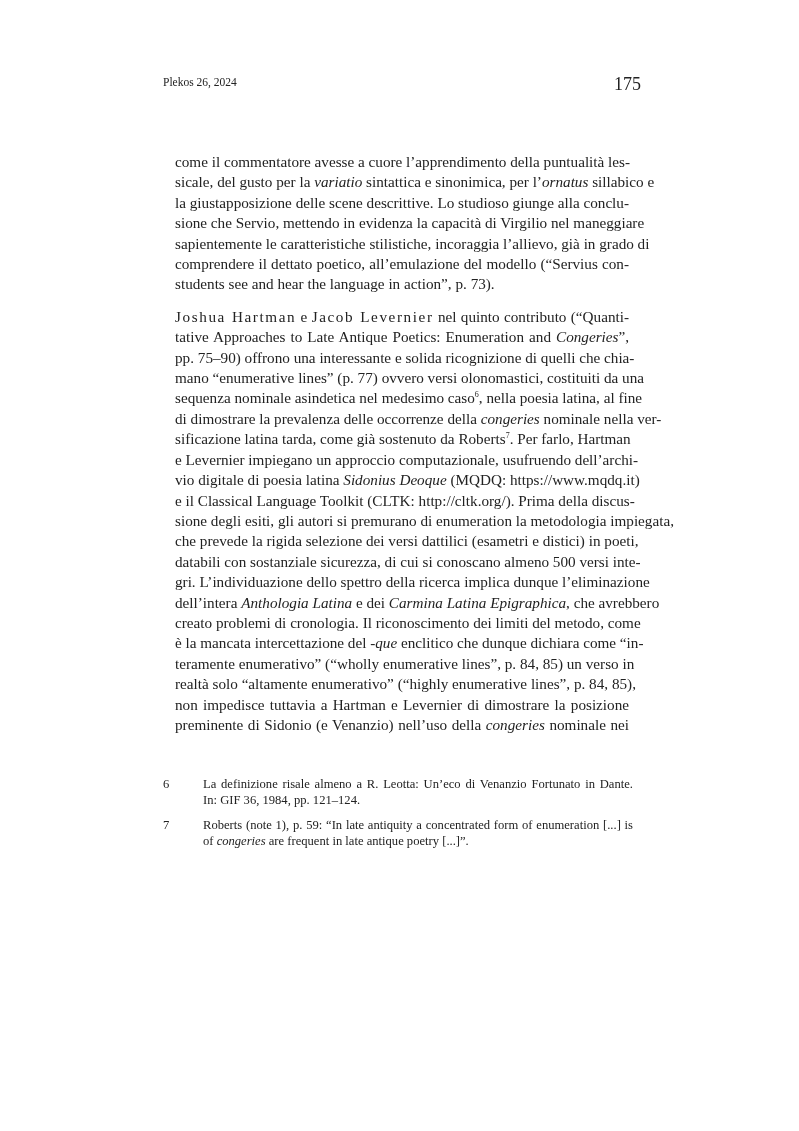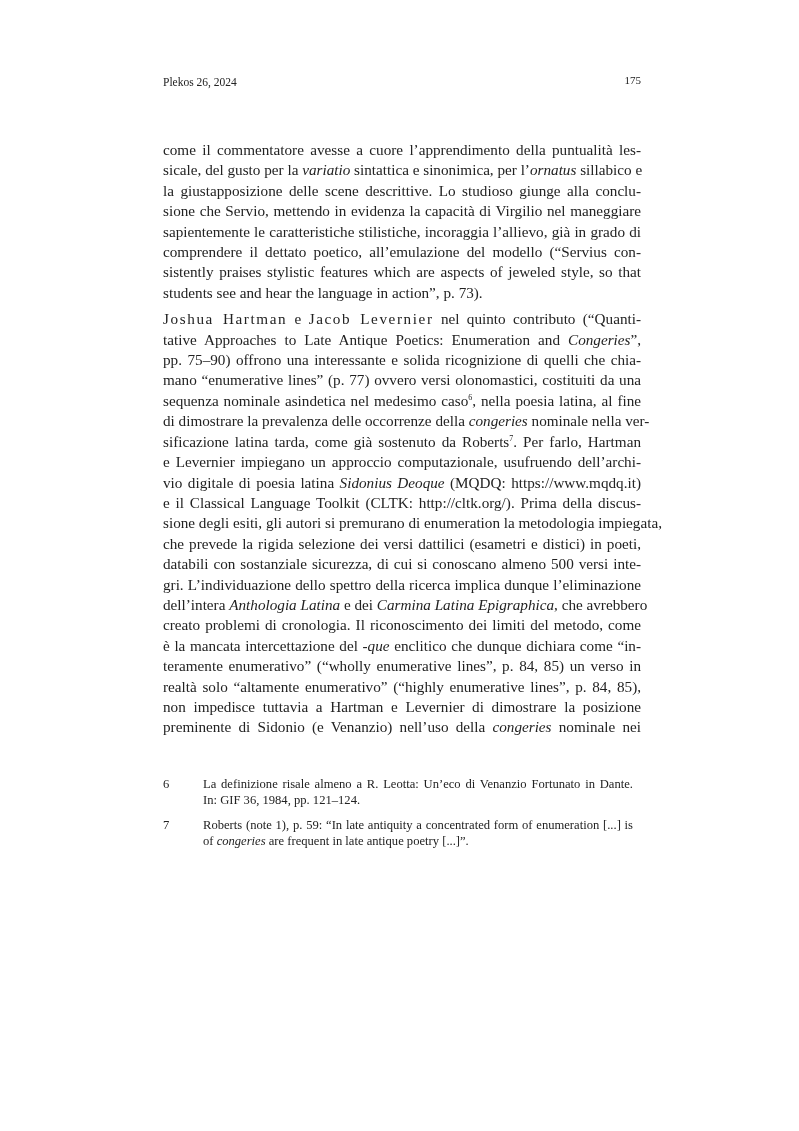--- a/index.html
+++ b/index.html
@@ -1,23 +1,23 @@
 <!DOCTYPE html>
 <html><head>
   <meta charset="utf-8">
   <style>
     html, body { margin: 0; padding: 0; background: #ffffff; }
     body { width: 799px; height: 1131px; position: relative; overflow: hidden;
            font-family: "Liberation Serif", "DejaVu Serif", serif; color: #222; }
     .header { position: absolute; top: 74px; left: 163px; width: 478px; height: 18px; font-size: 11.5px; }
     .journal { position: absolute; left: 0; right: 0; text-align: left; top: 2px; }
-    .pageno { position: absolute; right: 0; top: 0; font-size: 11px; }
+    .pageno { position: absolute; right: 0; top: 0; font-size: 18px; }
     .body-text { position: absolute; left: 163px; top: 140px; width: 478px; font-size: 15.2px;
                  line-height: 20.4px; text-align: justify; hyphens: manual; }
-    .body-text p { margin: 0; }
+    .body-text p { margin: 12px; }
     .body-text p + p { margin-top: 6px; }
     .line { display: block; text-align: justify; text-align-last: justify; white-space: nowrap; overflow: visible; }
     .line.last { text-align-last: left; }
     .sc { letter-spacing: 1.6px; }
     i { font-style: italic; }
     sup { font-size: 8px; vertical-align: 6px; line-height: 0; }
     .footnotes { position: absolute; left: 163px; top: 776px; width: 470px; font-size: 12.6px; line-height: 16px; }
     .fn { position: relative; padding-left: 40px; margin-bottom: 9px; }
     .fn-num { position: absolute; left: 0; top: 0; }
     .fn .line { white-space: nowrap; }
@@ -31,21 +31,20 @@
 </div>
 
 <div class="body-text" id="body">
     <p>
       <span class="line">come il commentatore avesse a cuore l’apprendimento della puntualità les-</span>
       <span class="line">sicale, del gusto per la <i>variatio</i> sintattica e sinonimica, per l’<i>ornatus</i> sillabico e</span>
       <span class="line">la giustapposizione delle scene descrittive. Lo studioso giunge alla conclu-</span>
       <span class="line">sione che Servio, mettendo in evidenza la capacità di Virgilio nel maneggiare</span>
       <span class="line">sapientemente le caratteristiche stilistiche, incoraggia l’allievo, già in grado di</span>
       <span class="line">comprendere il dettato poetico, all’emulazione del modello (“Servius con-</span>
-      <span class="line">sistently praises stylistic features which are aspects of jeweled style, so that</span>
       <span class="line last">students see and hear the language in action”, p. 73).</span>
     </p>
     <p>
       <span class="line"><span class="sc">Joshua Hartman</span> e <span class="sc">Jacob Levernier</span> nel quinto contributo (“Quanti-</span>
       <span class="line">tative Approaches to Late Antique Poetics: Enumeration and <i>Congeries</i>”,</span>
       <span class="line">pp. 75–90) offrono una interessante e solida ricognizione di quelli che chia-</span>
       <span class="line">mano “enumerative lines” (p. 77) ovvero versi olonomastici, costituiti da una</span>
       <span class="line">sequenza nominale asindetica nel medesimo caso<sup>6</sup>, nella poesia latina, al fine</span>
       <span class="line">di dimostrare la prevalenza delle occorrenze della <i>congeries</i> nominale nella ver-</span>
       <span class="line">sificazione latina tarda, come già sostenuto da Roberts<sup>7</sup>. Per farlo, Hartman</span>

